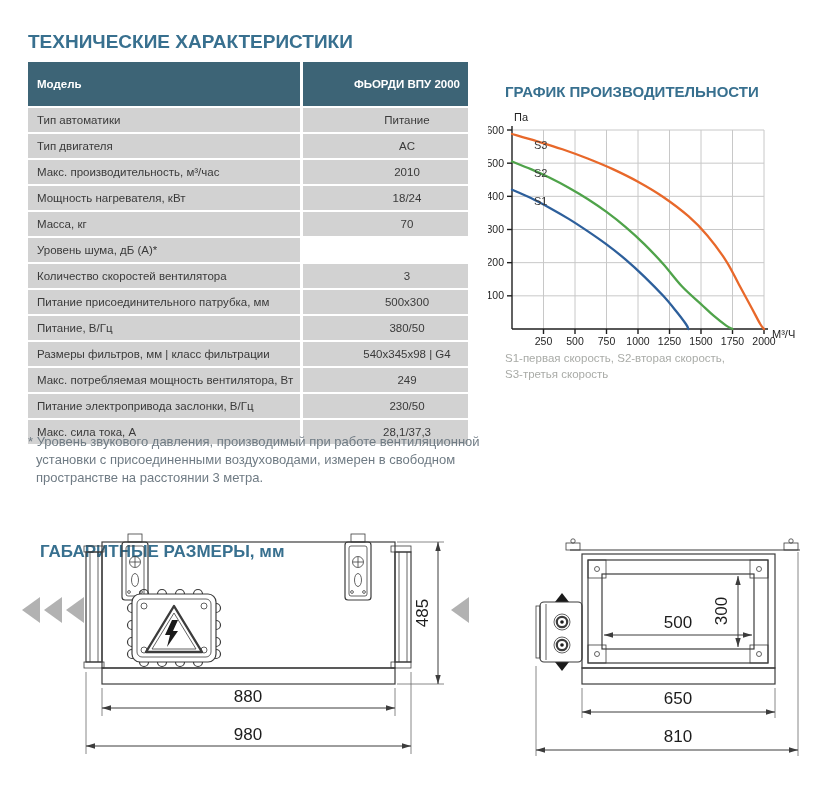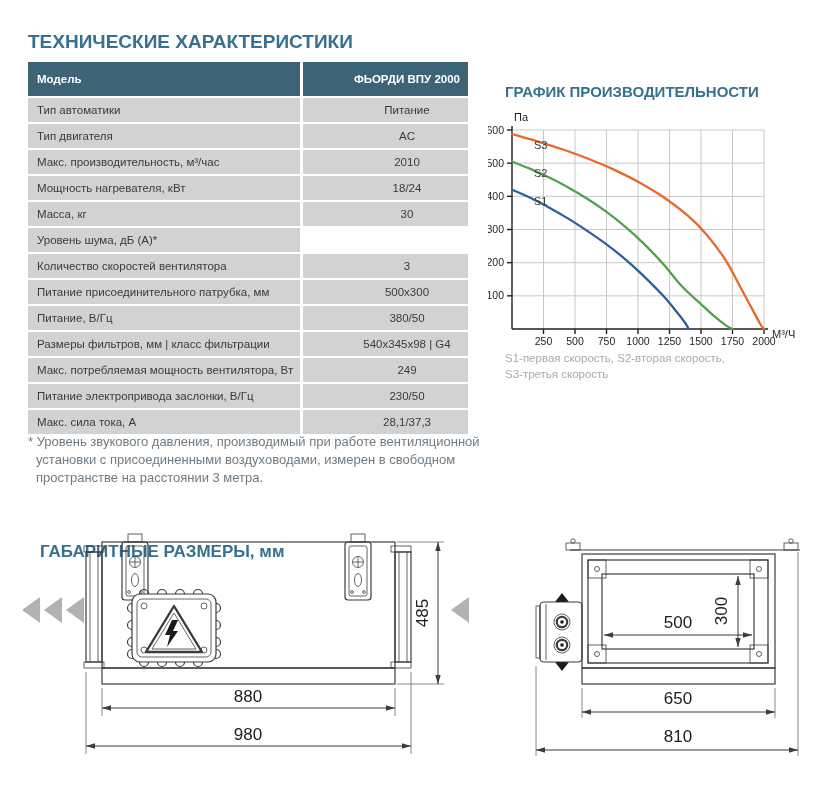--- a/index.html
+++ b/index.html
@@ -8,21 +8,21 @@
   .title-main{position:absolute;left:28px;top:31px;font-size:19px;font-weight:bold;color:#38708f;margin:0;}
   .title-chart{position:absolute;left:505px;top:83px;font-size:15px;font-weight:bold;color:#38708f;margin:0;}
   .title-dims{position:absolute;left:28px;top:530px;font-size:17px;font-weight:bold;color:#38708f;margin:12px;}
 
   
   .spec-table{position:absolute;left:28px;top:62px;width:440px;font-size:11.5px;color:#3a3a3a;}
   .trow{display:flex;gap:3px;margin-bottom:2px;}
   .cell{box-sizing:border-box;display:flex;align-items:center;background:#d2d2d2;height:24px;padding-left:43px;}
   .cell.label{flex:0 0 272px;padding-left:9px;}
   .cell.value{flex:1;justify-content:center;text-align:center;}
-  .thead .cell{background:#3d6476;color:#fff;font-weight:bold;height:34px;}
+  .thead .cell{background:#3d6476;color:#fff;font-weight:bold;height:44px;}
 
   .footnote{position:absolute;left:28px;top:433px;width:448px;font-size:13px;line-height:1.38;color:#6f7b84;margin:0;padding-left:8px;text-indent:-8px;}
 
   
   .chart-svg{position:absolute;left:488px;top:108px;}
   .cgrid{stroke:#c8c8c8;stroke-width:1;fill:none;}
   .caxis{stroke:#1f1f1f;stroke-width:1.4;fill:none;}
   .cticklabel{font-size:10.5px;fill:#1f1f1f;}
   .cunit{font-size:11px;fill:#1f1f1f;}
   .ccurve{fill:none;stroke-width:2.3;stroke-linecap:round;}
@@ -65,21 +65,21 @@
         <div class="trow">
           <div class="cell label">Макс. производительность, м³/час</div>
           <div class="cell value">2010</div>
         </div>
         <div class="trow">
           <div class="cell label">Мощность нагревателя, кВт</div>
           <div class="cell value">18/24</div>
         </div>
         <div class="trow">
           <div class="cell label">Масса, кг</div>
-          <div class="cell value">30</div>
+          <div class="cell value">70</div>
         </div>
         <div class="trow">
           <div class="cell label">Уровень шума, дБ (А)*</div>
         </div>
         <div class="trow">
           <div class="cell label">Количество скоростей вентилятора</div>
           <div class="cell value">3</div>
         </div>
         <div class="trow">
           <div class="cell label">Питание присоединительного патрубка, мм</div>

